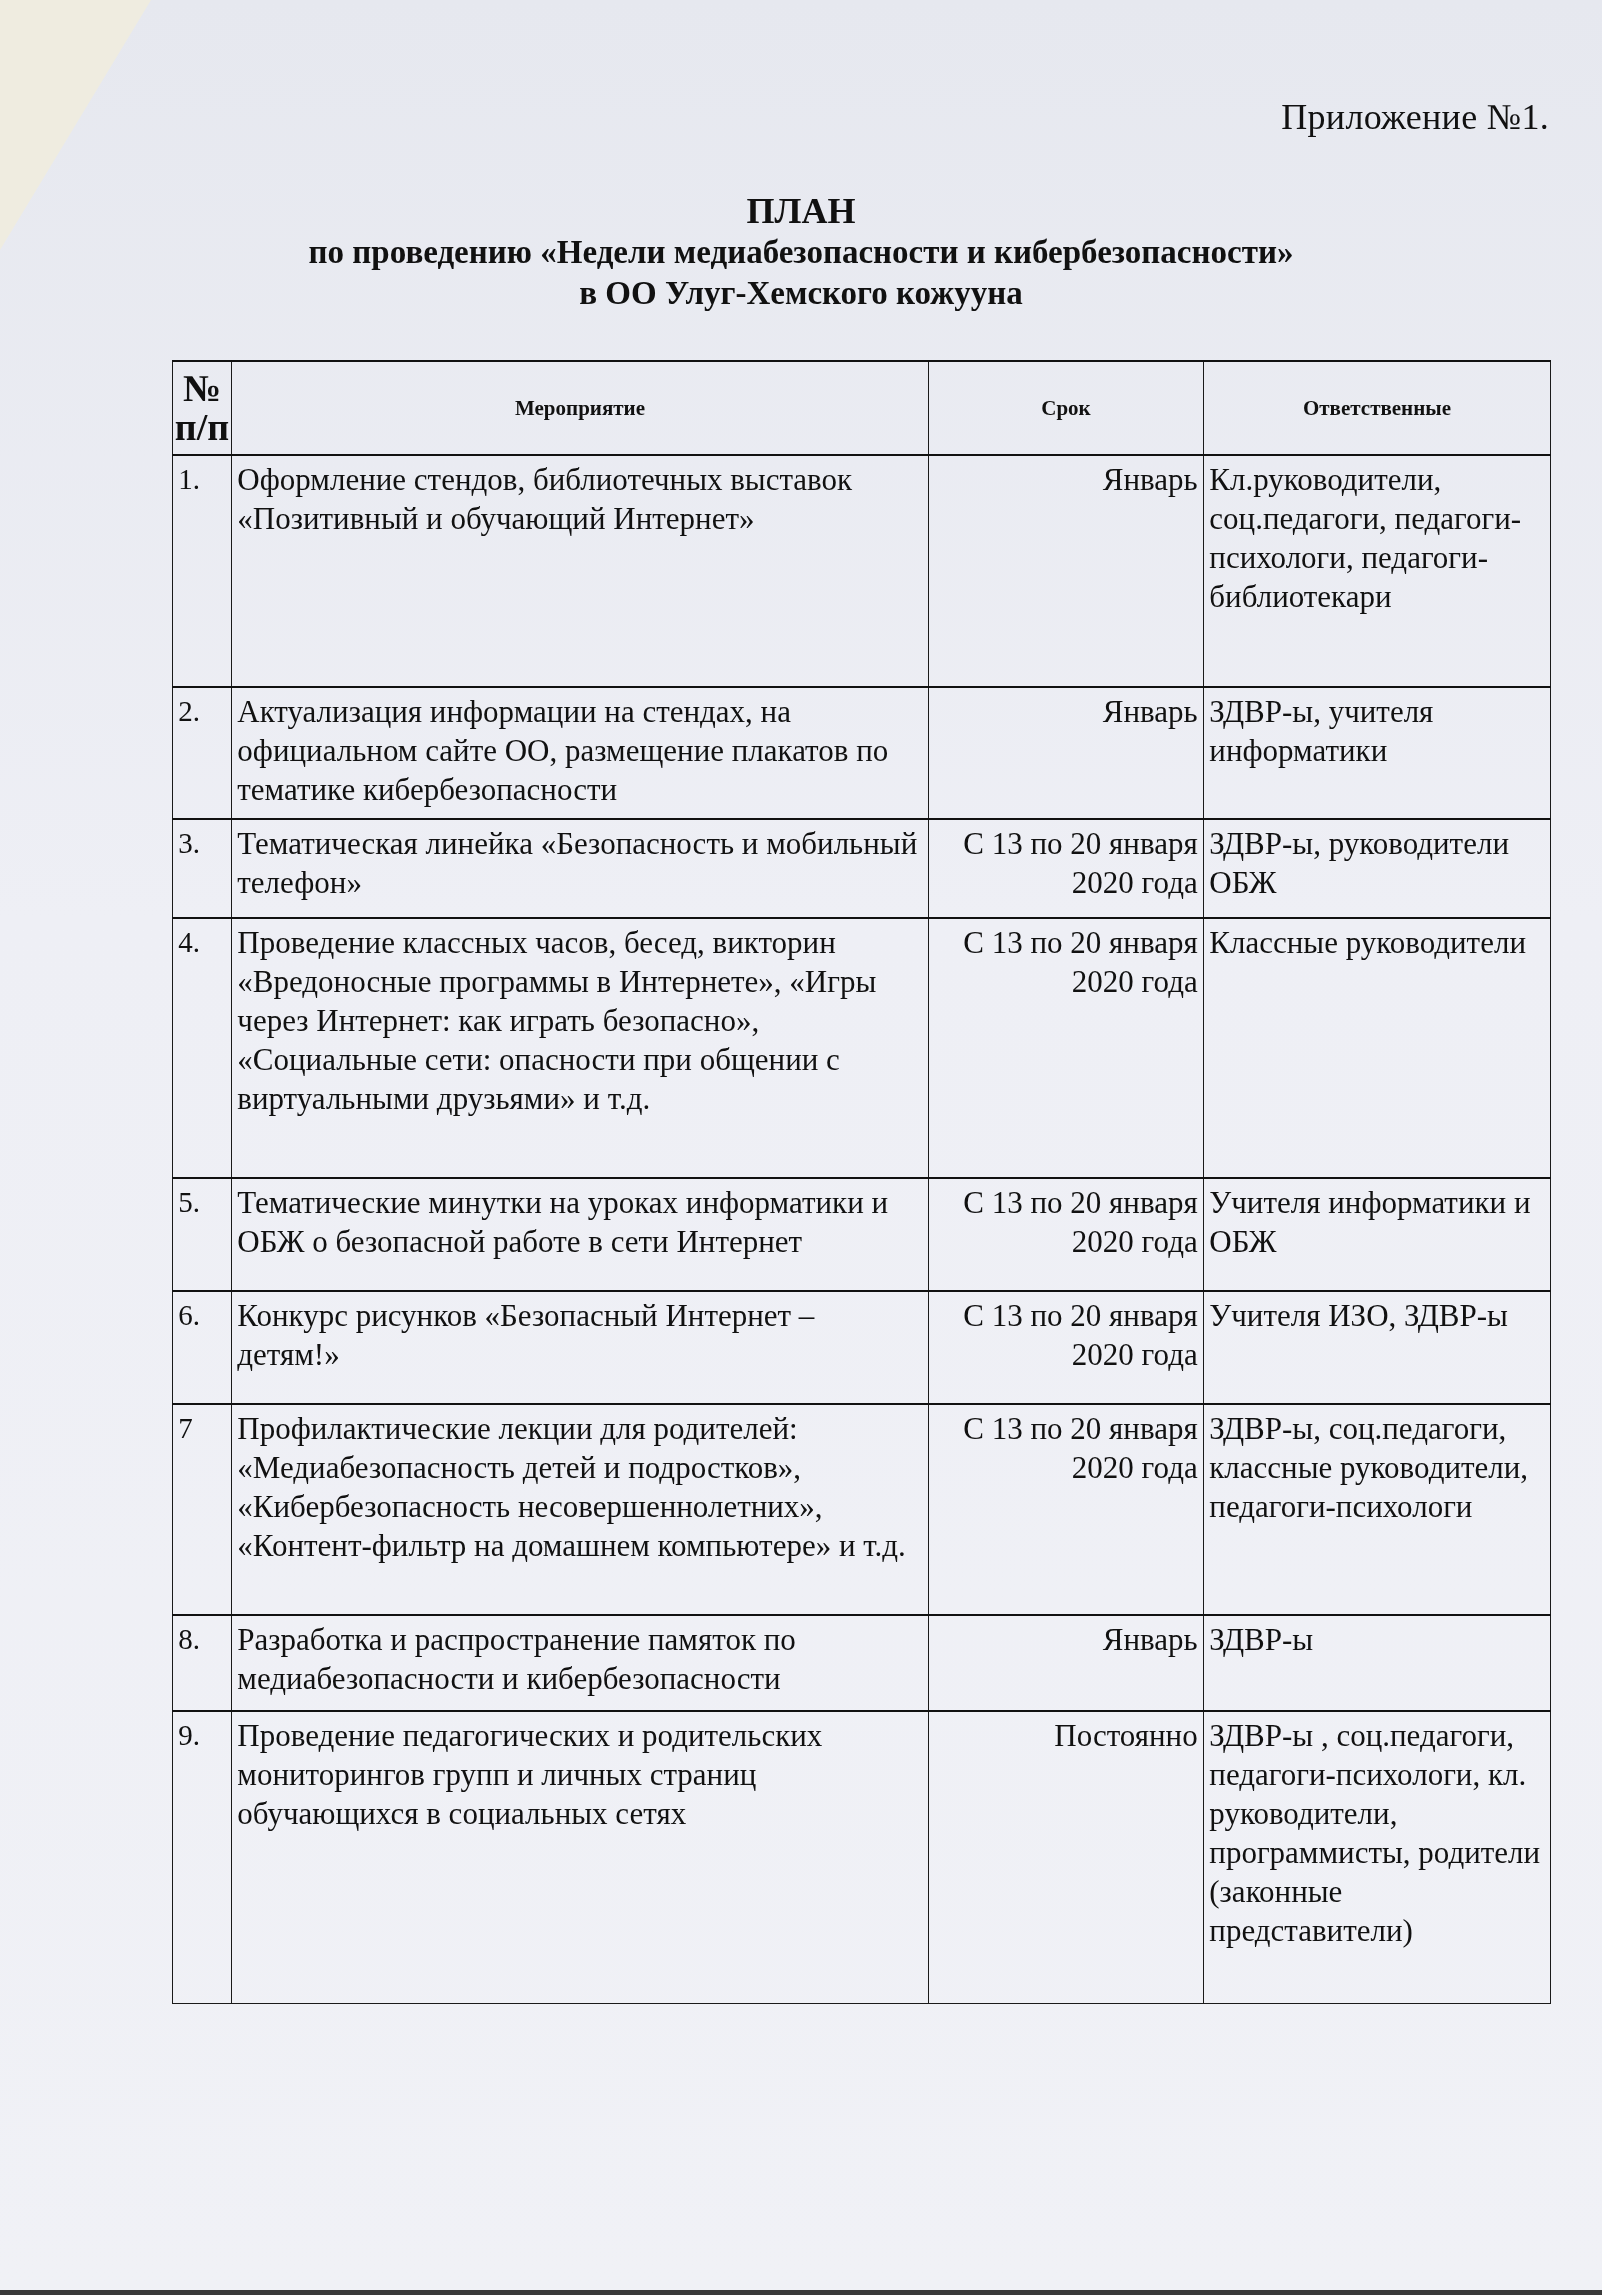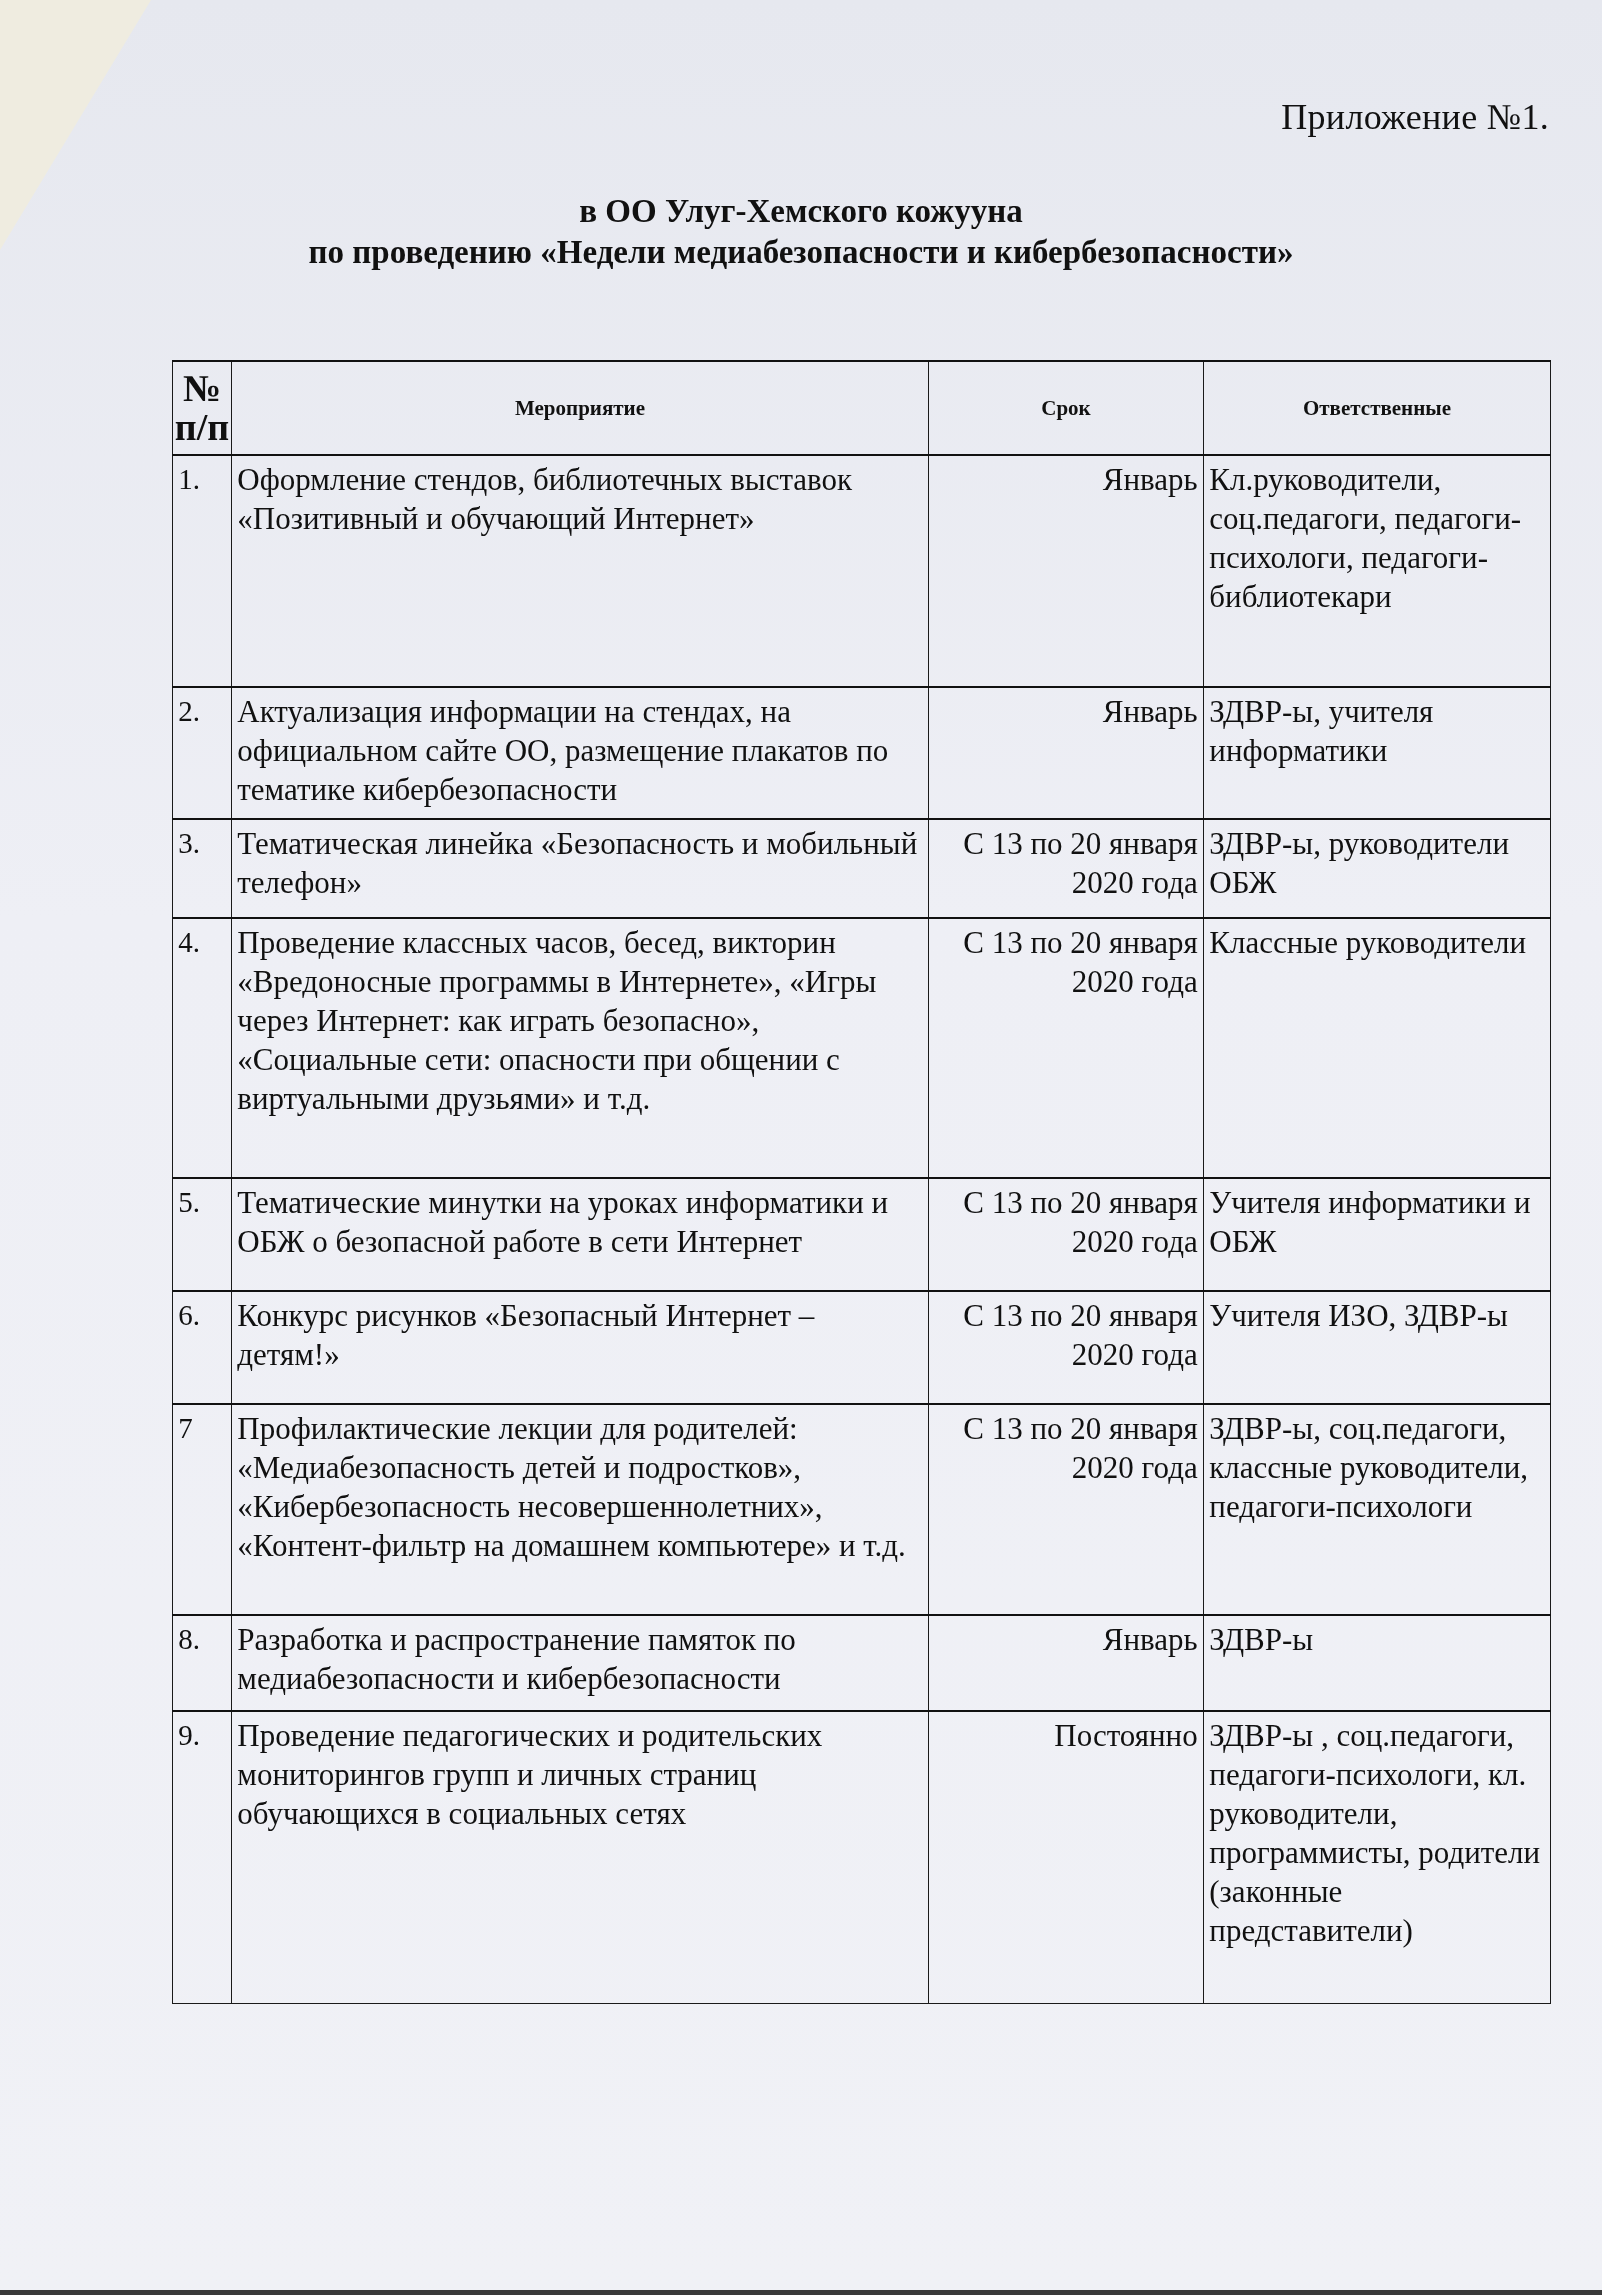--- a/index.html
+++ b/index.html
@@ -63,22 +63,23 @@
 </style>
 </head>
 <body>
 
 <div class="scan-bg"></div>
 <div class="corner"></div>
 
 <div class="annex">Приложение №1.</div>
 
 <div class="title-block">
+  <div class="t1">ПЛАН</div>
+  <div>по проведению «Недели медиабезопасности и кибербезопасности»</div>
   <div>в ОО Улуг-Хемского кожууна</div>
-  <div>по проведению «Недели медиабезопасности и кибербезопасности»</div>
 </div>
 
 <table class="plan">
   <colgroup>
       <col class="c1">
       <col class="c2">
       <col class="c3">
       <col class="c4">
     </colgroup>
   <thead>

